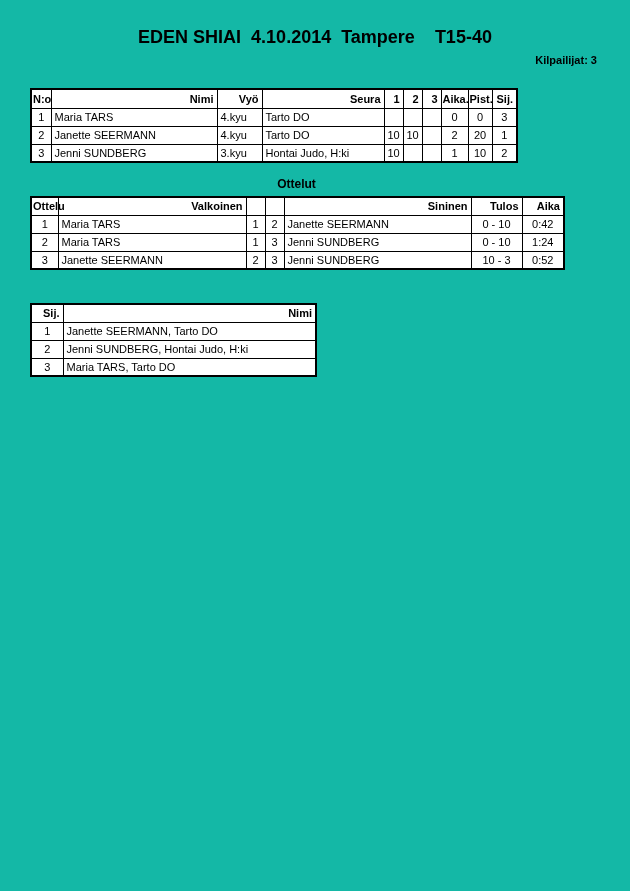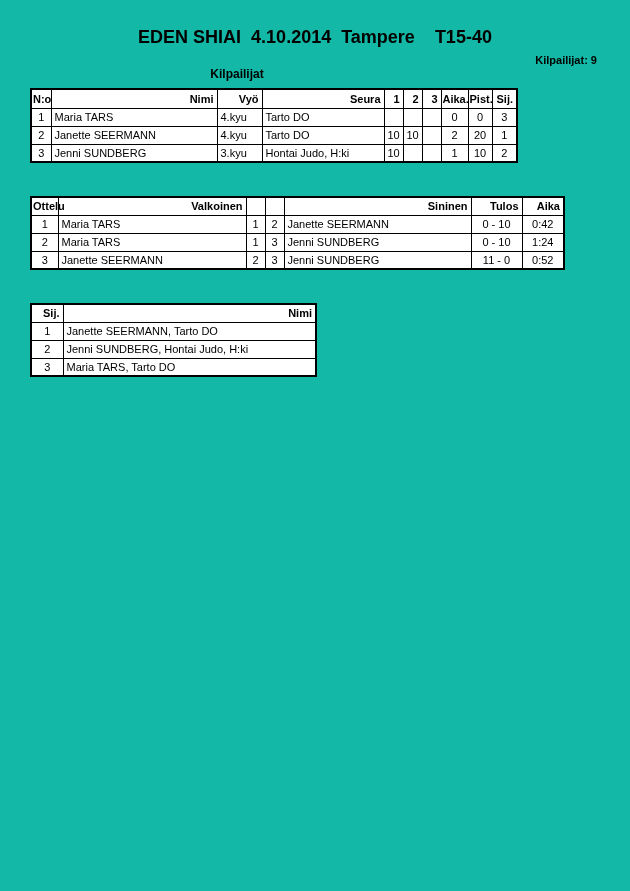--- a/index.html
+++ b/index.html
@@ -47,23 +47,22 @@
   #t-ottelut tr   { height:18px;padding-left:20px; }
   #t-tulokset tr  { height:18px; }
 </style>
 </head>
 <body>
 
 <div class="page">
 
   <div class="title">EDEN SHIAI  4.10.2014  Tampere    T15-40</div>
 
-  <div class="competitors-count">Kilpailijat: 9</div>
-
-  <div id="h-kilpailijat" class="section-heading">Kilpailijat</div>
+  <div class="competitors-count">Kilpailijat: 3</div>
+
 
   <table id="t-kilpailijat">
     <colgroup>
       <col style="width:20px">
         <col style="width:166px">
         <col style="width:45px">
         <col style="width:122px">
       <col style="width:19px">
         <col style="width:19px">
         <col style="width:19px">
@@ -118,20 +117,21 @@
         <td class="ac">10</td>
         <td class="ac"></td>
         <td class="ac"></td>
         <td class="ac">1</td>
         <td class="ac">10</td>
         <td class="ac">2</td>
       </tr>
     </tbody>
   </table>
 
+  <div id="h-ottelut" class="section-heading">Ottelut</div>
 
   <table id="t-ottelut">
     <colgroup>
       <col style="width:27px">
         <col style="width:188px">
         <col style="width:19px">
         <col style="width:19px">
       <col style="width:187px">
         <col style="width:51px">
         <col style="width:42px">
@@ -165,21 +165,21 @@
         <td class="al">Jenni SUNDBERG</td>
         <td class="ac">0 - 10</td>
         <td class="ac">1:24</td>
       </tr>
       <tr>
         <td class="ac">3</td>
         <td class="al">Janette SEERMANN</td>
         <td class="ac">2</td>
         <td class="ac">3</td>
         <td class="al">Jenni SUNDBERG</td>
-        <td class="ac">11 - 0</td>
+        <td class="ac">10 - 3</td>
         <td class="ac">0:52</td>
       </tr>
     </tbody>
   </table>
 
 
   <table id="t-tulokset">
     <colgroup>
       <col style="width:32px">
         <col style="width:253px">

